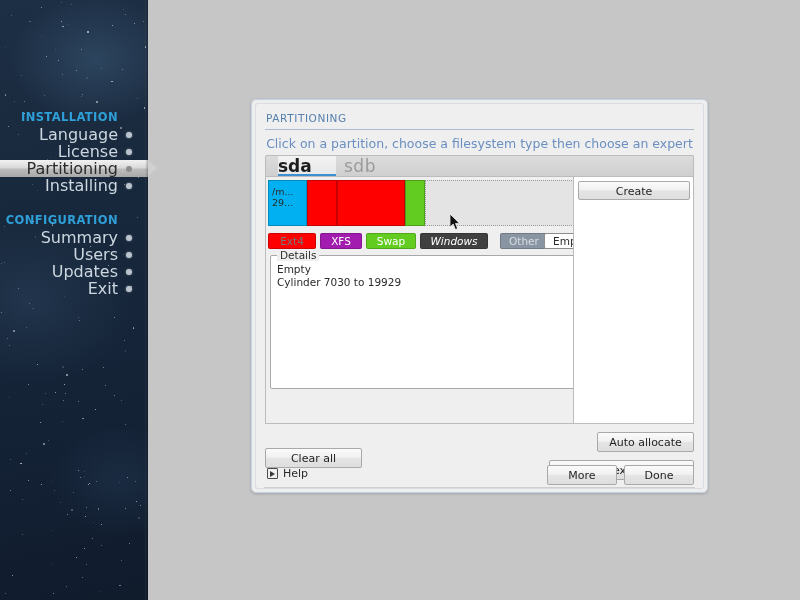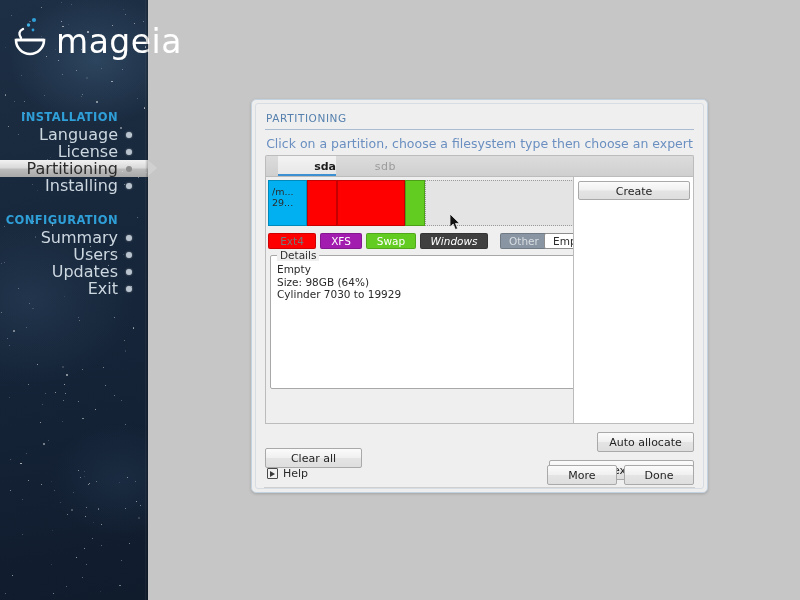--- a/index.html
+++ b/index.html
@@ -103,21 +103,21 @@
   
   #tabstrip {
     position: absolute; left: 9px; right: 9px; top: 51px;
     height: 21px;
     background: linear-gradient(to bottom,#dcdcdc,#cfcfcf);
     border: 1px solid #bcbcbc; border-bottom: none;
     border-radius: 2px 2px 0 0;
   }
   .tab {
     position: absolute; top: 0; height: 21px; line-height: 21px;
-    text-align: right; font-size: 11px;
+    text-align: left; font-size: 17px;
   }
   .tab.sel {
     left: 12px; width: 58px;
     background: linear-gradient(to bottom,#f3f3f3,#e8e8e8);
     color: #1d1d1d; font-weight: bold;
     border-bottom: 3px solid #3c8fd0;
   }
   .tab.unsel { left: 78px; width: 52px; color: #9b9b9b; letter-spacing: 0.5px; }
 
   
@@ -222,31 +222,20 @@
   #btn-done { position: absolute; right: 9px;  top: 361px; width: 70px; height: 20px; line-height: 18px; }
 
   
   #cursor { position: absolute; left: 450px; top: 214px; width: 12px; height: 18px; }
 </style>
 </head>
 <body>
 
 <div id="sidebar">
 
-  <div id="logo-wrap">
-    <svg width="40" height="50" viewBox="0 0 40 50">
-      <circle cx="22" cy="4" r="2.1" fill="#2f9fd8"></circle>
-      <circle cx="16.5" cy="9" r="1.7" fill="#3fb0e4"></circle>
-      <circle cx="21" cy="14" r="1.4" fill="#2f9fd8"></circle>
-      <path d="M4 24 a14 14 0 0 0 28 0 Z" fill="none" stroke="#ffffff" stroke-width="2.6"></path>
-      <path d="M4 24 L32 24" stroke="#ffffff" stroke-width="2.6"></path>
-      <path d="M9 22 q-4 -6 2 -9" fill="none" stroke="#ffffff" stroke-width="2.4" stroke-linecap="round"></path>
-    </svg>
-    <div id="logo-text">mageia</div>
-  </div>
 
   <div id="nav">
       <div class="nav-head">INSTALLATION</div>
       <div class="nav-item"><span>Language</span><span class="dot"></span></div>
       <div class="nav-item"><span>License</span><span class="dot"></span></div>
       <div class="nav-item active"><span>Partitioning</span><span class="dot"></span></div>
       <div class="nav-item"><span>Installing</span><span class="dot"></span></div>
       <div class="nav-gap"></div>
       <div class="nav-head">CONFIGURATION</div>
       <div class="nav-item"><span>Summary</span><span class="dot"></span></div>
@@ -449,21 +438,20 @@
           <div class="chip" style="left: 98px; width: 50px; background: rgb(99, 204, 33); color: rgb(255, 255, 255); border: 1px solid rgba(0, 0, 0, 0.18);">Swap</div>
           <div class="chip" style="left: 152px; width: 68px; background: #404040; color: rgb(255, 255, 255); border: 1px solid rgba(0, 0, 0, 0.18); font-style: italic;">Windows</div>
           <div class="chip" style="left: 224px; width: 48px; background: rgb(137, 149, 162); color: rgb(216, 221, 226); border: 1px solid rgba(0, 0, 0, 0.18); margin-left: 8px;">Other</div>
           <div class="chip" style="left: 276px; width: 52px; background: rgb(255, 255, 255); color: rgb(43, 43, 43); border: 1px solid rgb(141, 141, 141);">Empty</div>
         </div>
 
       <fieldset id="details">
         <div id="details-legend">Details</div>
         <div id="details-body">
             <div>Empty</div>
-            <div>Size: 98GB (64%)</div>
             <div>Cylinder 7030 to 19929</div>
           </div>
       </fieldset>
 
       <div id="rightpane">
         <button class="btn" id="btn-create">Create</button>
       </div>
     </div>
 
     <button class="btn" id="btn-clear-all">Clear all</button>

